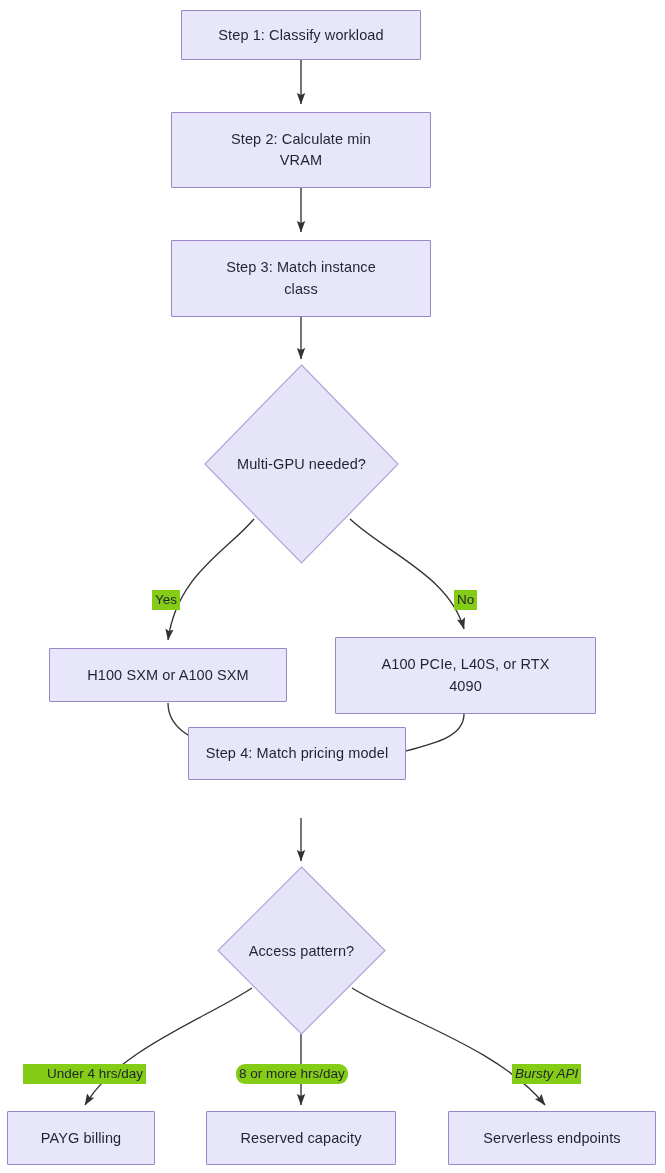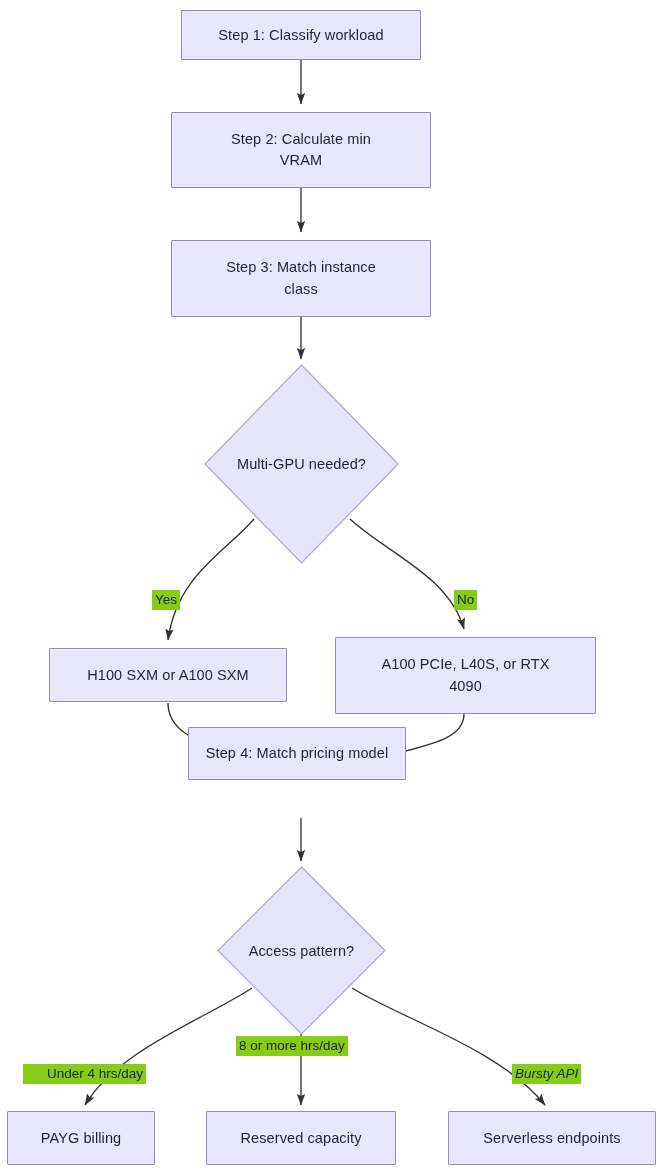--- a/index.html
+++ b/index.html
@@ -145,21 +145,21 @@
 
   <div class="diamond-wrap" style="left:217px; top:866px; width:169px; height:169px;">
     <svg class="diamond-shape" viewBox="0 0 169 169" preserveAspectRatio="none">
       <polygon points="84.5,1 168,84.5 84.5,168 1,84.5" fill="#e6e4f9" stroke="#b0a4d8" stroke-width="1.2"></polygon>
     </svg>
     <div class="diamond-label">Access pattern?</div>
   </div>
 
   <div class="edge-label" style="left:23px; top:1064px;padding-left:24px;">Under 4 hrs/day</div>
 
-  <div class="edge-label" style="left:236px; top:1036px;">8 or more hrs/day</div>
+  <div class="edge-label" style="left:236px; top:1064px;border-radius:9px;">8 or more hrs/day</div>
 
   <div class="edge-label" style="left:512px; top:1064px;font-style:italic;">Bursty API</div>
 
   <div class="node box" style="left:7px; top:1111px; width:148px; height:54px;">
     <span>PAYG billing</span>
   </div>
 
   <div class="node box" style="left:448px; top:1111px; width:208px; height:54px;">
     <span>Serverless endpoints</span>
   </div>

